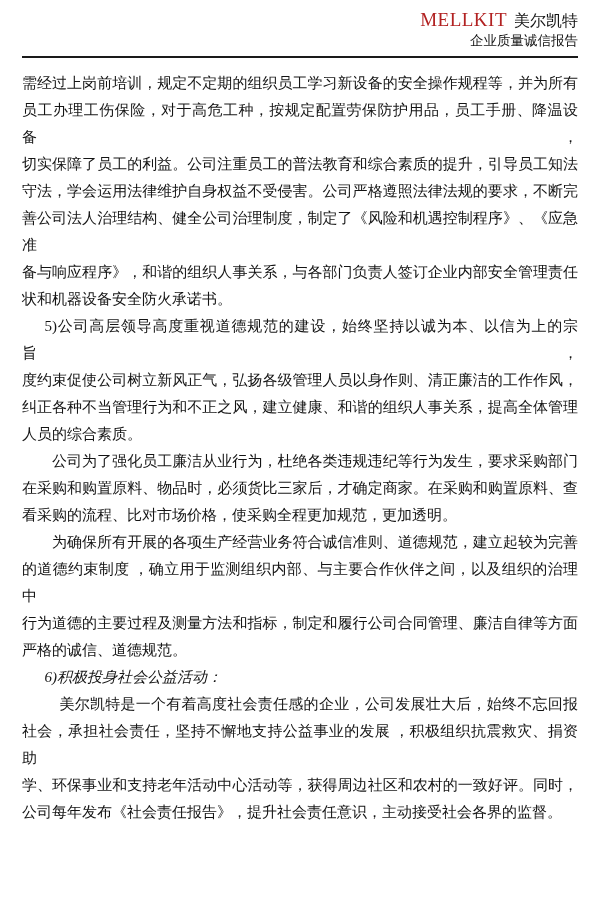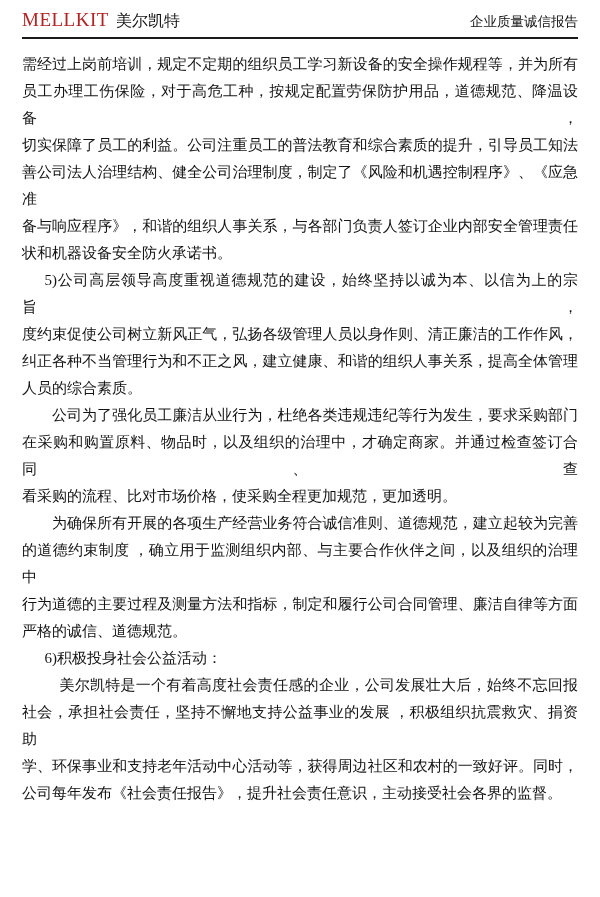--- a/index.html
+++ b/index.html
@@ -16,20 +16,21 @@
     padding: 0 22px;
   }
   
   .hdr {
     display: flex;
     justify-content: space-between;
     align-items: flex-end;
     padding-top: 9px;
     padding-bottom: 5px;
     border-bottom: 2px solid #1a1a1a;
+    flex-direction: column;
   }
   .logo { display: flex; align-items: baseline; }
   .logo-en {
     color: #b22222;
     font-size: 19px;
     letter-spacing: 0.5px;
   }
   .logo-zh {
     font-size: 16px;
     font-weight: normal;
@@ -57,45 +58,46 @@
     <div class="logo">
       <span class="logo-en">MELLKIT</span>
       <span class="logo-zh">美尔凯特</span>
     </div>
     <div class="doc-title">企业质量诚信报告</div>
   </header>
 
   <main class="body-text">
       <div class="para">
         <div class="line just">需经过上岗前培训，规定不定期的组织员工学习新设备的安全操作规程等，并为所有</div>
-        <div class="line just">员工办理工伤保险，对于高危工种，按规定配置劳保防护用品，道德规范、降温设备，</div>
+        <div class="line just">员工办理工伤保险，对于高危工种，按规定配置劳保防护用品，员工手册、降温设备，</div>
         <div class="line just">切实保障了员工的利益。公司注重员工的普法教育和综合素质的提升，引导员工知法</div>
+        <div class="line just">守法，学会运用法律维护自身权益不受侵害。公司严格遵照法律法规的要求，不断完</div>
         <div class="line just">善公司法人治理结构、健全公司治理制度，制定了《风险和机遇控制程序》、《应急准</div>
         <div class="line just">备与响应程序》，和谐的组织人事关系，与各部门负责人签订企业内部安全管理责任</div>
         <div class="line">状和机器设备安全防火承诺书。</div>
       </div>
       <div class="para">
         <div class="line just" style="text-indent: 1.5em;">5)公司高层领导高度重视道德规范的建设，始终坚持以诚为本、以信为上的宗旨，</div>
         <div class="line just">度约束促使公司树立新风正气，弘扬各级管理人员以身作则、清正廉洁的工作作风，</div>
         <div class="line just">纠正各种不当管理行为和不正之风，建立健康、和谐的组织人事关系，提高全体管理</div>
         <div class="line">人员的综合素质。</div>
       </div>
       <div class="para">
         <div class="line just" style="text-indent: 2em;">公司为了强化员工廉洁从业行为，杜绝各类违规违纪等行为发生，要求采购部门</div>
-        <div class="line just">在采购和购置原料、物品时，以及组织的治理中，才确定商家。并通过检查签订合同、查</div>
+        <div class="line just">在采购和购置原料、物品时，必须货比三家后，才确定商家。在采购和购置原料、查</div>
         <div class="line">看采购的流程、比对市场价格，使采购全程更加规范，更加透明。</div>
       </div>
       <div class="para">
         <div class="line just" style="text-indent: 2em;">为确保所有开展的各项生产经营业务符合诚信准则、道德规范，建立起较为完善</div>
         <div class="line just">的道德约束制度 ，确立用于监测组织内部、与主要合作伙伴之间，以及组织的治理中</div>
         <div class="line just">行为道德的主要过程及测量方法和指标，制定和履行公司合同管理、廉洁自律等方面</div>
         <div class="line">严格的诚信、道德规范。</div>
       </div>
       <div class="para">
-        <div class="line" style="text-indent: 1.5em;">6)积极投身社会公益活动：</div>
+        <div class="line" style="text-indent: 1.5em; font-style: italic;">6)积极投身社会公益活动：</div>
       </div>
       <div class="para">
         <div class="line just" style="text-indent: 2.5em;">美尔凯特是一个有着高度社会责任感的企业，公司发展壮大后，始终不忘回报</div>
         <div class="line just">社会，承担社会责任，坚持不懈地支持公益事业的发展 ，积极组织抗震救灾、捐资助</div>
         <div class="line just">学、环保事业和支持老年活动中心活动等，获得周边社区和农村的一致好评。同时，</div>
         <div class="line">公司每年发布《社会责任报告》，提升社会责任意识，主动接受社会各界的监督。</div>
       </div>
     </main>
 
 </div>

